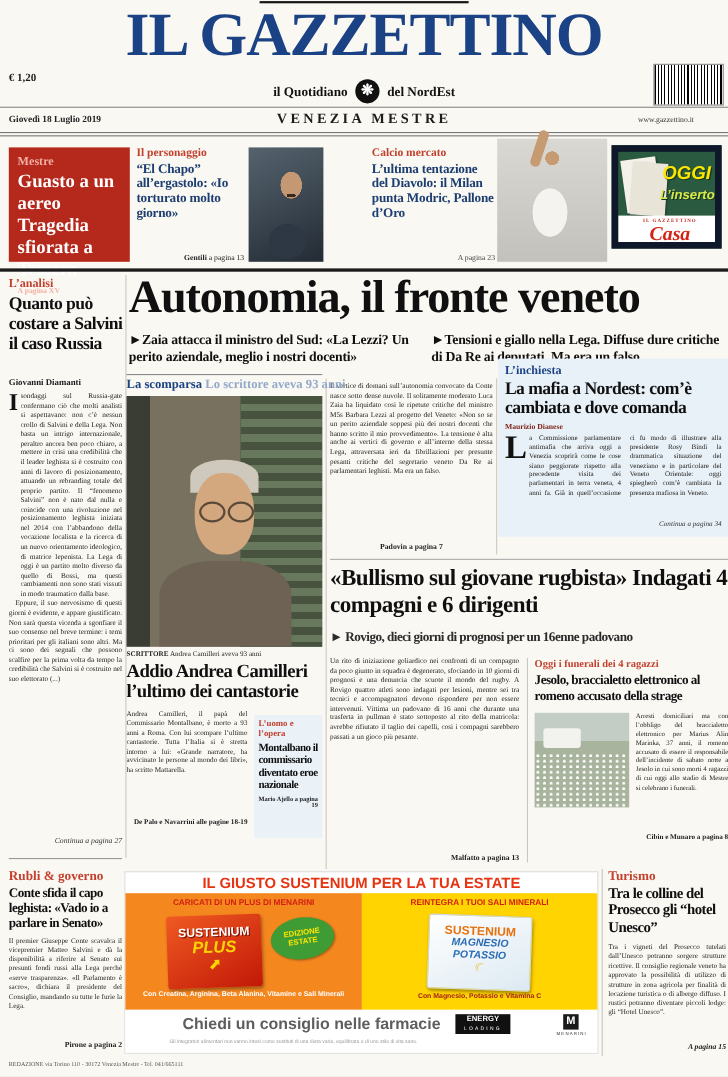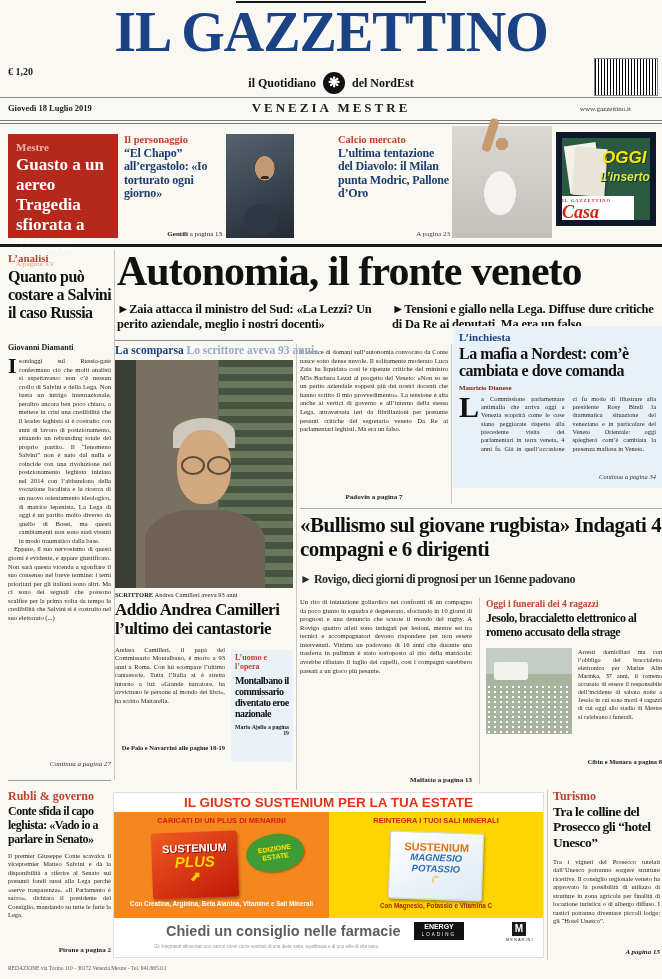--- a/index.html
+++ b/index.html
@@ -60,21 +60,21 @@
   <div class="hline" style="left:0;top:123px;width:662px;background:#777;"></div>
 
   <div class="abs redbox">
     <div style="color:#f2b0a5;font-weight:bold;font-size:11px;">Mestre</div>
     <div style="color:#fff;font-weight:bold;font-size:17px;line-height:1.18;margin-top:2px;">Guasto a un aereo Tragedia sfiorata a Tessera</div>
     <div style="color:#f2b0a5;font-size:7px;font-weight:bold;margin-top:5px;">A pagina XV</div>
   </div>
 
   <div class="abs" style="left:124px;top:134px;width:98px;height:104px;display:flex;flex-direction:column;">
     <div class="kr" style="font-size:10.5px;">Il personaggio</div>
-    <div class="teaser-title" style="font-size:12px;margin-top:2px;">“El Chapo” all’ergastolo: «Io torturato ogni giorno»</div>
+    <div class="teaser-title" style="font-size:12px;margin-top:2px;">“El Chapo” all’ergastolo: «Io torturato molto giorno»</div>
     <div style="margin-top:auto;text-align:right;font-size:7px;">
       <span style="font-weight:bold;">Gentili</span><span> a pagina 13</span>
     </div>
   </div>
   <div class="photo" style="left:226px;top:134px;width:68px;height:104px;background:
        radial-gradient(ellipse 6px 2.5px at 57% 42%, #3a2a1e 70%, transparent 71%),
        radial-gradient(ellipse 16px 20px at 57% 33%, #c49872 60%, transparent 62%),
        radial-gradient(ellipse 28px 26px at 52% 82%, #2e3844 60%, transparent 62%),
        linear-gradient(155deg,#55636e,#232b34);"></div>
 
@@ -87,21 +87,21 @@
        radial-gradient(circle 10px at 50% 16%, #c79b72 62%, transparent 64%),
        radial-gradient(ellipse 26px 36px at 48% 60%, #f4f3f0 60%, transparent 62%),
        linear-gradient(#dad8d3,#c3c1bc);"></div>
   <div class="abs" style="left:486px;top:118px;width:9px;height:34px;background:#c79b72;transform:rotate(18deg);border-radius:4px;"></div>
 
   <div class="abs inserto">
     <div class="abs" style="left:5px;top:6px;width:32px;height:48px;background:#f3f1ea;transform:rotate(-8deg);box-shadow:1px 1px 2px #0006;"></div>
     <div class="abs" style="left:12px;top:10px;width:32px;height:48px;background:#e8e4d8;transform:rotate(4deg);box-shadow:1px 1px 2px #0006;"></div>
     <div class="abs sans" style="left:40px;top:10px;font-size:17px;font-weight:bold;font-style:italic;color:#ffe600;text-shadow:1px 1px 0 #14351f;">OGGI</div>
     <div class="abs sans" style="left:38px;top:32px;font-size:12px;font-weight:bold;font-style:italic;color:#d9e84c;text-shadow:1px 1px 0 #14351f;">L’inserto</div>
-    <div class="abs" style="left:0;top:58px;width:72px;height:30px;background:#fff;text-align:left;">
+    <div class="abs" style="left:0;top:58px;width:94px;height:30px;background:#fff;text-align:center;">
       <div style="font-size:4.5px;color:#c0271d;font-weight:bold;letter-spacing:1px;padding-top:2px;">IL GAZZETTINO</div>
       <div style="font-size:18px;line-height:1;color:#d42315;font-weight:bold;font-style:italic;">Casa</div>
     </div>
   </div>
 
   <div class="thick-rule"></div>
 
   <div class="abs kr" style="left:8px;top:252px;font-size:11px;">L’analisi</div>
   <div class="abs headline" style="left:8px;top:268px;width:104px;font-size:16px;line-height:1.12;">Quanto può costare a Salvini il caso Russia</div>
   <div class="abs" style="left:8px;top:343px;font-size:8px;font-weight:bold;">Giovanni Diamanti</div>

